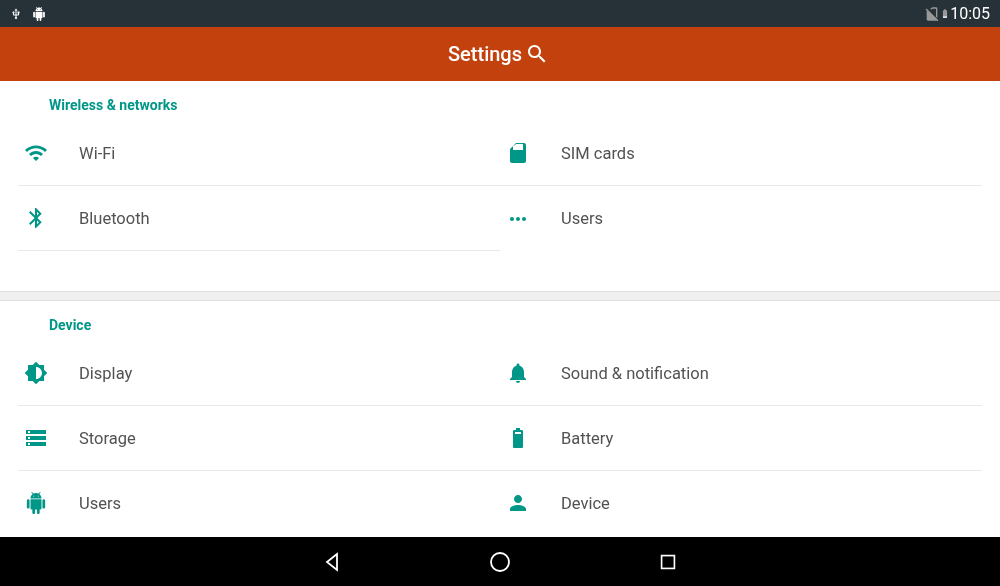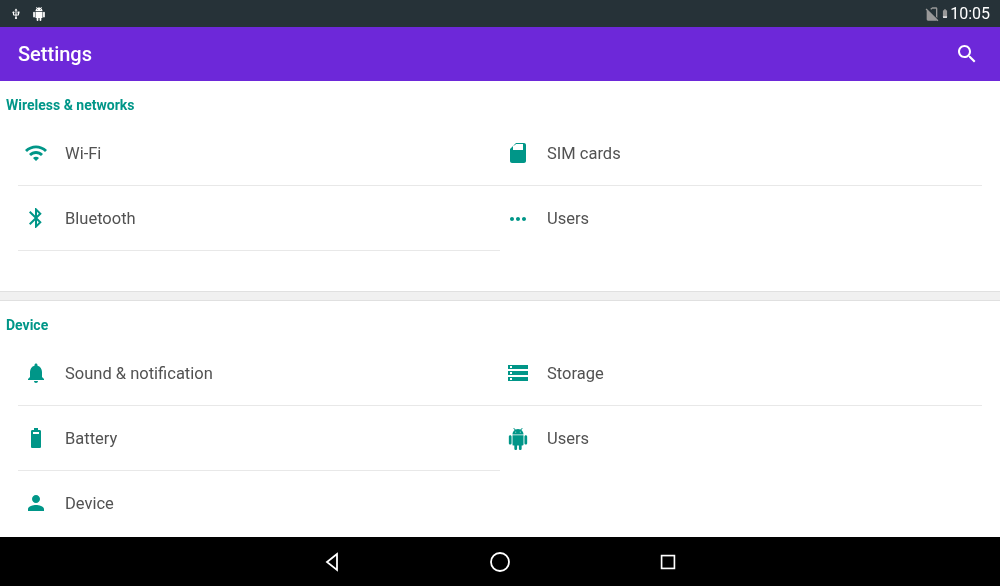--- a/index.html
+++ b/index.html
@@ -34,24 +34,24 @@
       align-items: center;
       font-size: 16px;
     }
     .status-icon {
       display: inline-flex;
       align-items: center;
       justify-content: center;
     }
     .app-bar {
       height: 54px;
-      background: #6d28d9;
-      display: flex;
-      align-items: center;
-      justify-content: space-between;
+      background: #c2410c;
+      display: flex;
+      align-items: center;
+      justify-content: center;
       padding: 0 18px;
       color: #fff;
     }
     .app-title {
       font-size: 20px;
       font-weight: 500;
     }
     .search-btn {
       width: 30px;
       height: 30px;
@@ -63,34 +63,35 @@
     .content {
       height: calc(586px - 27px - 54px - 49px);
       overflow-y: auto;
       background: #fff;
     }
     .section-header {
       padding: 16px 6px 8px;
       font-size: 14px;
       font-weight: 700;
       color: #009688;
+      margin-left: 43px;
     }
     .grid {
       display: flex;
       flex-wrap: wrap;
       padding: 0 18px;
     }
     .item {
       width: 50%;
       display: flex;
       align-items: center;
       padding: 20px 10px 20px 6px;
       cursor: pointer;
       border-bottom: 1px solid #e8e8e8;
-      gap: 17px;
+      gap: 31px;
     }
     .item.noborder {
       border-bottom: none;
     }
     .item .icon {
       width: 24px;
       height: 24px;
       display: flex;
       align-items: center;
       justify-content: center;
@@ -216,20 +217,28 @@
       <span class="label">Users</span>
     </div>
     <div class="item noborder"></div>
   </div>
 
   <div class="gap"></div>
 
   <div class="section-header">Device</div>
   <div class="grid">
 
+    <div class="item">
+      <span class="icon">
+        <svg width="24" height="24" viewBox="0 0 24 24">
+            <path class="teal" d="M20 8.69V4h-4.69L12 .69 8.69 4H4v4.69L.69 12 4 15.31V20h4.69L12 23.31 15.31 20H20v-4.69L23.31 12 20 8.69zM12 18V6c3.31 0 6 2.69 6 6s-2.69 6-6 6z"></path>
+          </svg>
+      </span>
+      <span class="label">Display</span>
+    </div>
 
     <div class="item">
       <span class="icon">
         <svg width="24" height="24" viewBox="0 0 24 24">
             <path class="teal" d="M12 22c1.1 0 2-.9 2-2h-4c0 1.1.89 2 2 2zm6-6v-5c0-3.07-1.64-5.64-4.5-6.32V4c0-.83-.67-1.5-1.5-1.5s-1.5.67-1.5 1.5v.68C7.63 5.36 6 7.92 6 11v5l-2 2v1h16v-1l-2-2z"></path>
           </svg>
       </span>
       <span class="label">Sound &amp; notification</span>
     </div>
 

